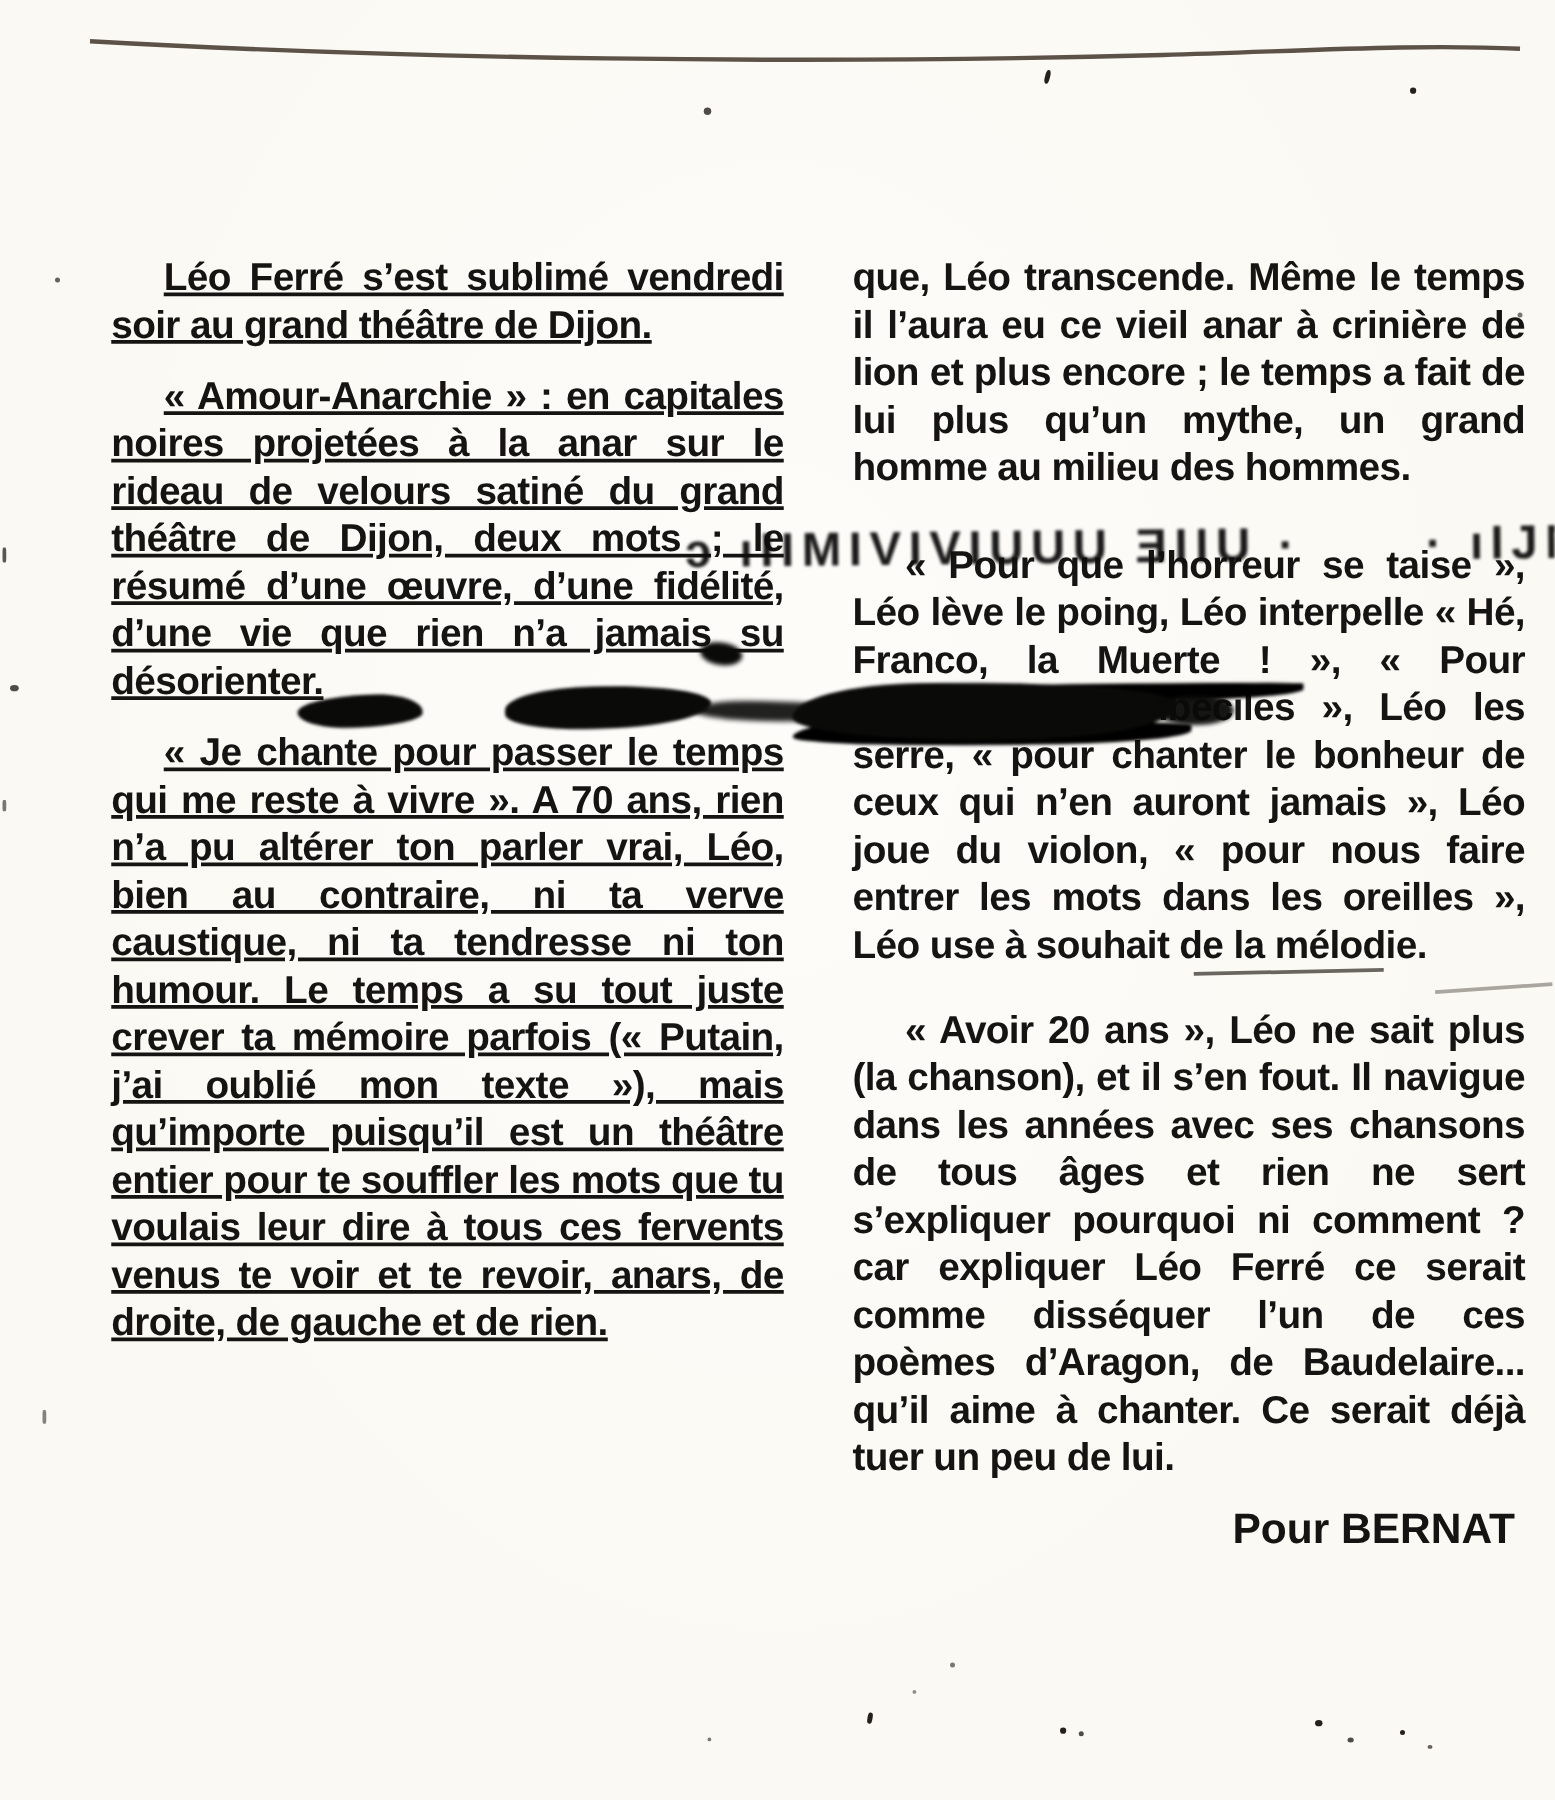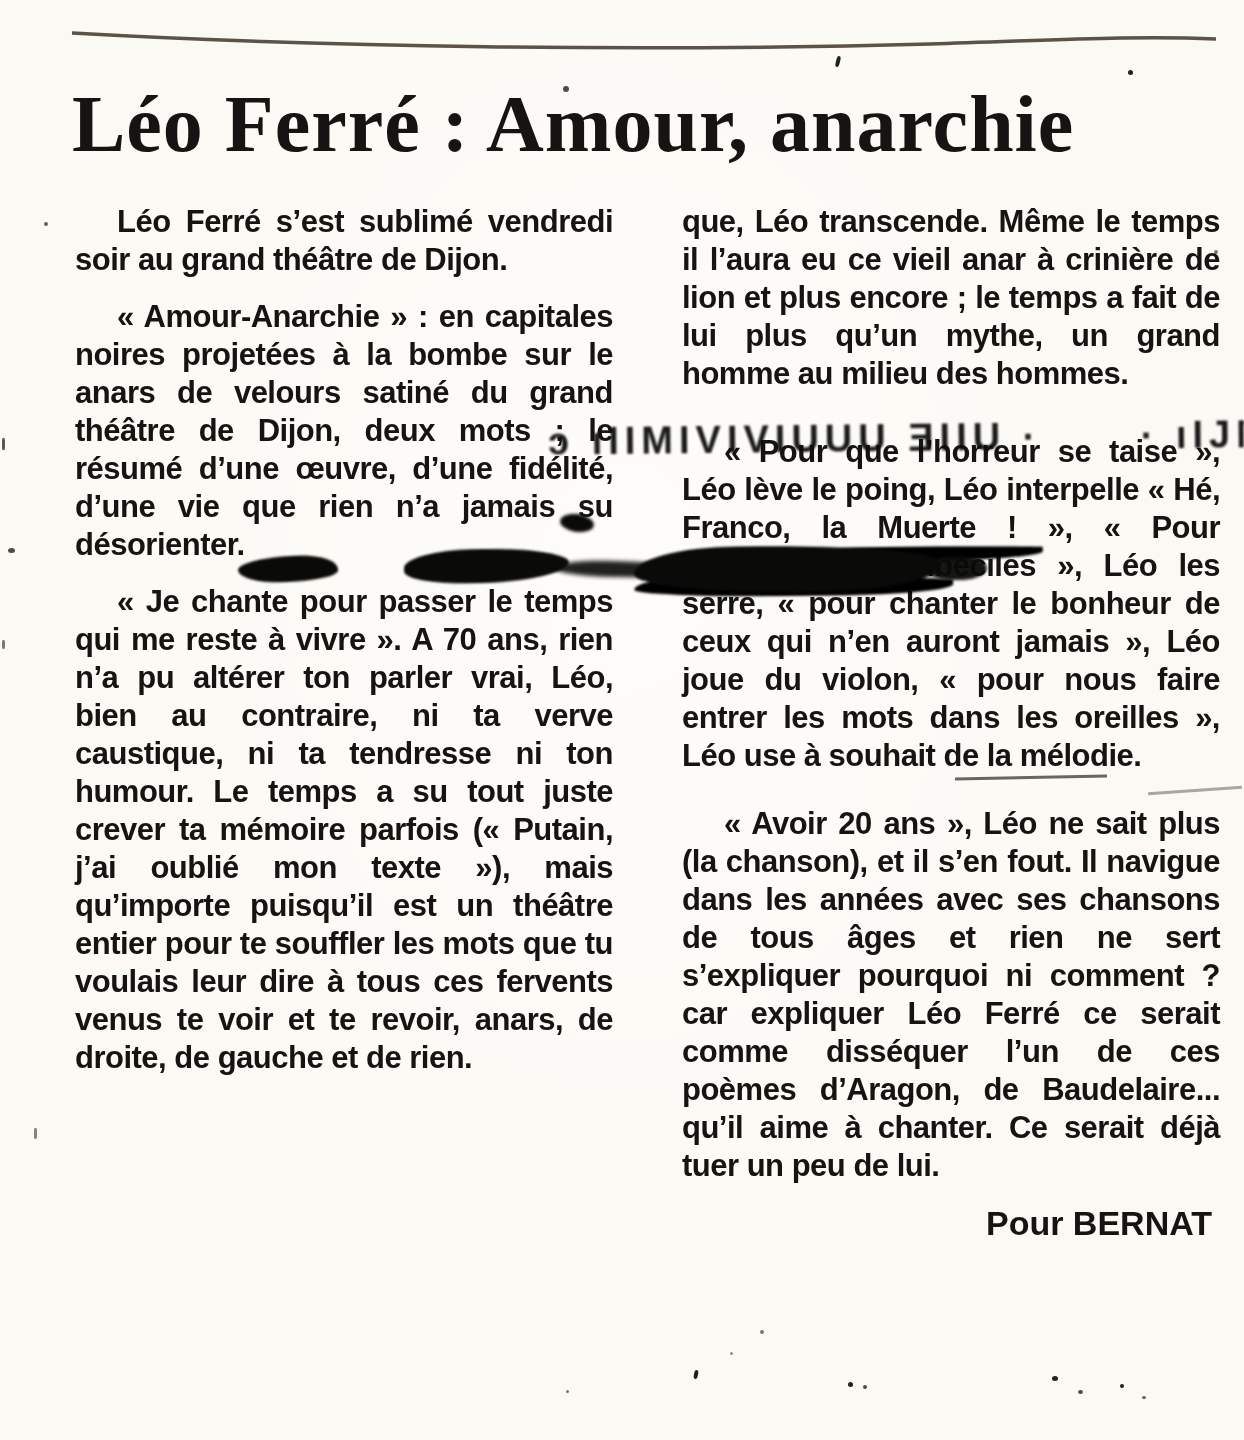--- a/index.html
+++ b/index.html
@@ -30,21 +30,21 @@
     font-weight:700;
     font-size:80px;line-height:80px;letter-spacing:1px;
     color:var(--ink);
     white-space:nowrap;
   }
   
   .col{
     position:absolute;top:203px;width:538px;
     color:var(--ink);
   }
-  .col.left{left:75px;}
+  .col.left{left:89px;text-decoration:underline;}
   .col.right{left:682px;}
   .para{
     margin:0 0 19px 0;
     font-size:31px;line-height:38px;font-weight:700;
     letter-spacing:-0.5px;
     text-align:justify;text-justify:inter-word;
     text-indent:42px;
     hyphens:auto;
   }
   .para.no-indent{text-indent:0;}
@@ -104,25 +104,24 @@
 </style>
 </head>
 <body>
 
 <div class="page">
 
   <svg class="edge-svg" width="1244" height="70" viewBox="0 0 1244 70">
     <path d="M72,33 C320,47 640,52 930,44 C1040,41 1130,35 1216,39" fill="none" stroke="#4a3f35" stroke-width="3.5" opacity="0.9"></path>
   </svg>
 
-  <h1 class="headline">Léo Ferré : Amour, anarchie</h1>
 
   <section class="col left">
     <p class="para">Léo Ferré s’est sublimé vendredi soir au grand théâtre de Dijon.</p>
-    <p class="para">« Amour-Anarchie » : en capitales noires projetées à la bombe sur le anars de velours satiné du grand théâtre de Dijon, deux mots ; le résumé d’une œuvre, d’une fidélité, d’une vie que rien n’a jamais su désorienter.</p>
+    <p class="para">« Amour-Anarchie » : en capitales noires projetées à la anar sur le rideau de velours satiné du grand théâtre de Dijon, deux mots ; le résumé d’une œuvre, d’une fidélité, d’une vie que rien n’a jamais su désorienter.</p>
     <p class="para">« Je chante pour passer le temps qui me reste à vivre ». A 70 ans, rien n’a pu altérer ton parler vrai, Léo, bien au contraire, ni ta verve caustique, ni ta tendresse ni ton humour. Le temps a su tout juste crever ta mémoire parfois (« Putain, j’ai oublié mon texte »), mais qu’importe puisqu’il est un théâtre entier pour te souffler les mots que tu voulais leur dire à tous ces fervents venus te voir et te revoir, anars, de droite, de gauche et de rien.</p>
   </section>
 
   <section class="col right">
     <p class="para no-indent">que, Léo transcende. Même le temps il l’aura eu ce vieil anar à crinière de lion et plus encore ; le temps a fait de lui plus qu’un mythe, un grand homme au milieu des hommes.</p>
     <p class="para gap-lg">« Pour que l’horreur se taise », Léo lève le poing, Léo interpelle « Hé, Franco, la Muerte ! », « Pour terroriser les imbéciles », Léo les serre, « pour chanter le bonheur de ceux qui n’en auront jamais », Léo joue du violon, « pour nous faire entrer les mots dans les oreilles », Léo use à souhait de la mélodie.</p>
     <p class="para gap-xl">« Avoir 20 ans », Léo ne sait plus (la chanson), et il s’en fout. Il navigue dans les années avec ses chansons de tous âges et rien ne sert s’expliquer pourquoi ni comment ? car expliquer Léo Ferré ce serait comme disséquer l’un de ces poèmes d’Aragon, de Baudelaire... qu’il aime à chanter. Ce serait déjà tuer un peu de lui.</p>
     <div class="byline">Pour BERNAT</div>
   </section>
 

